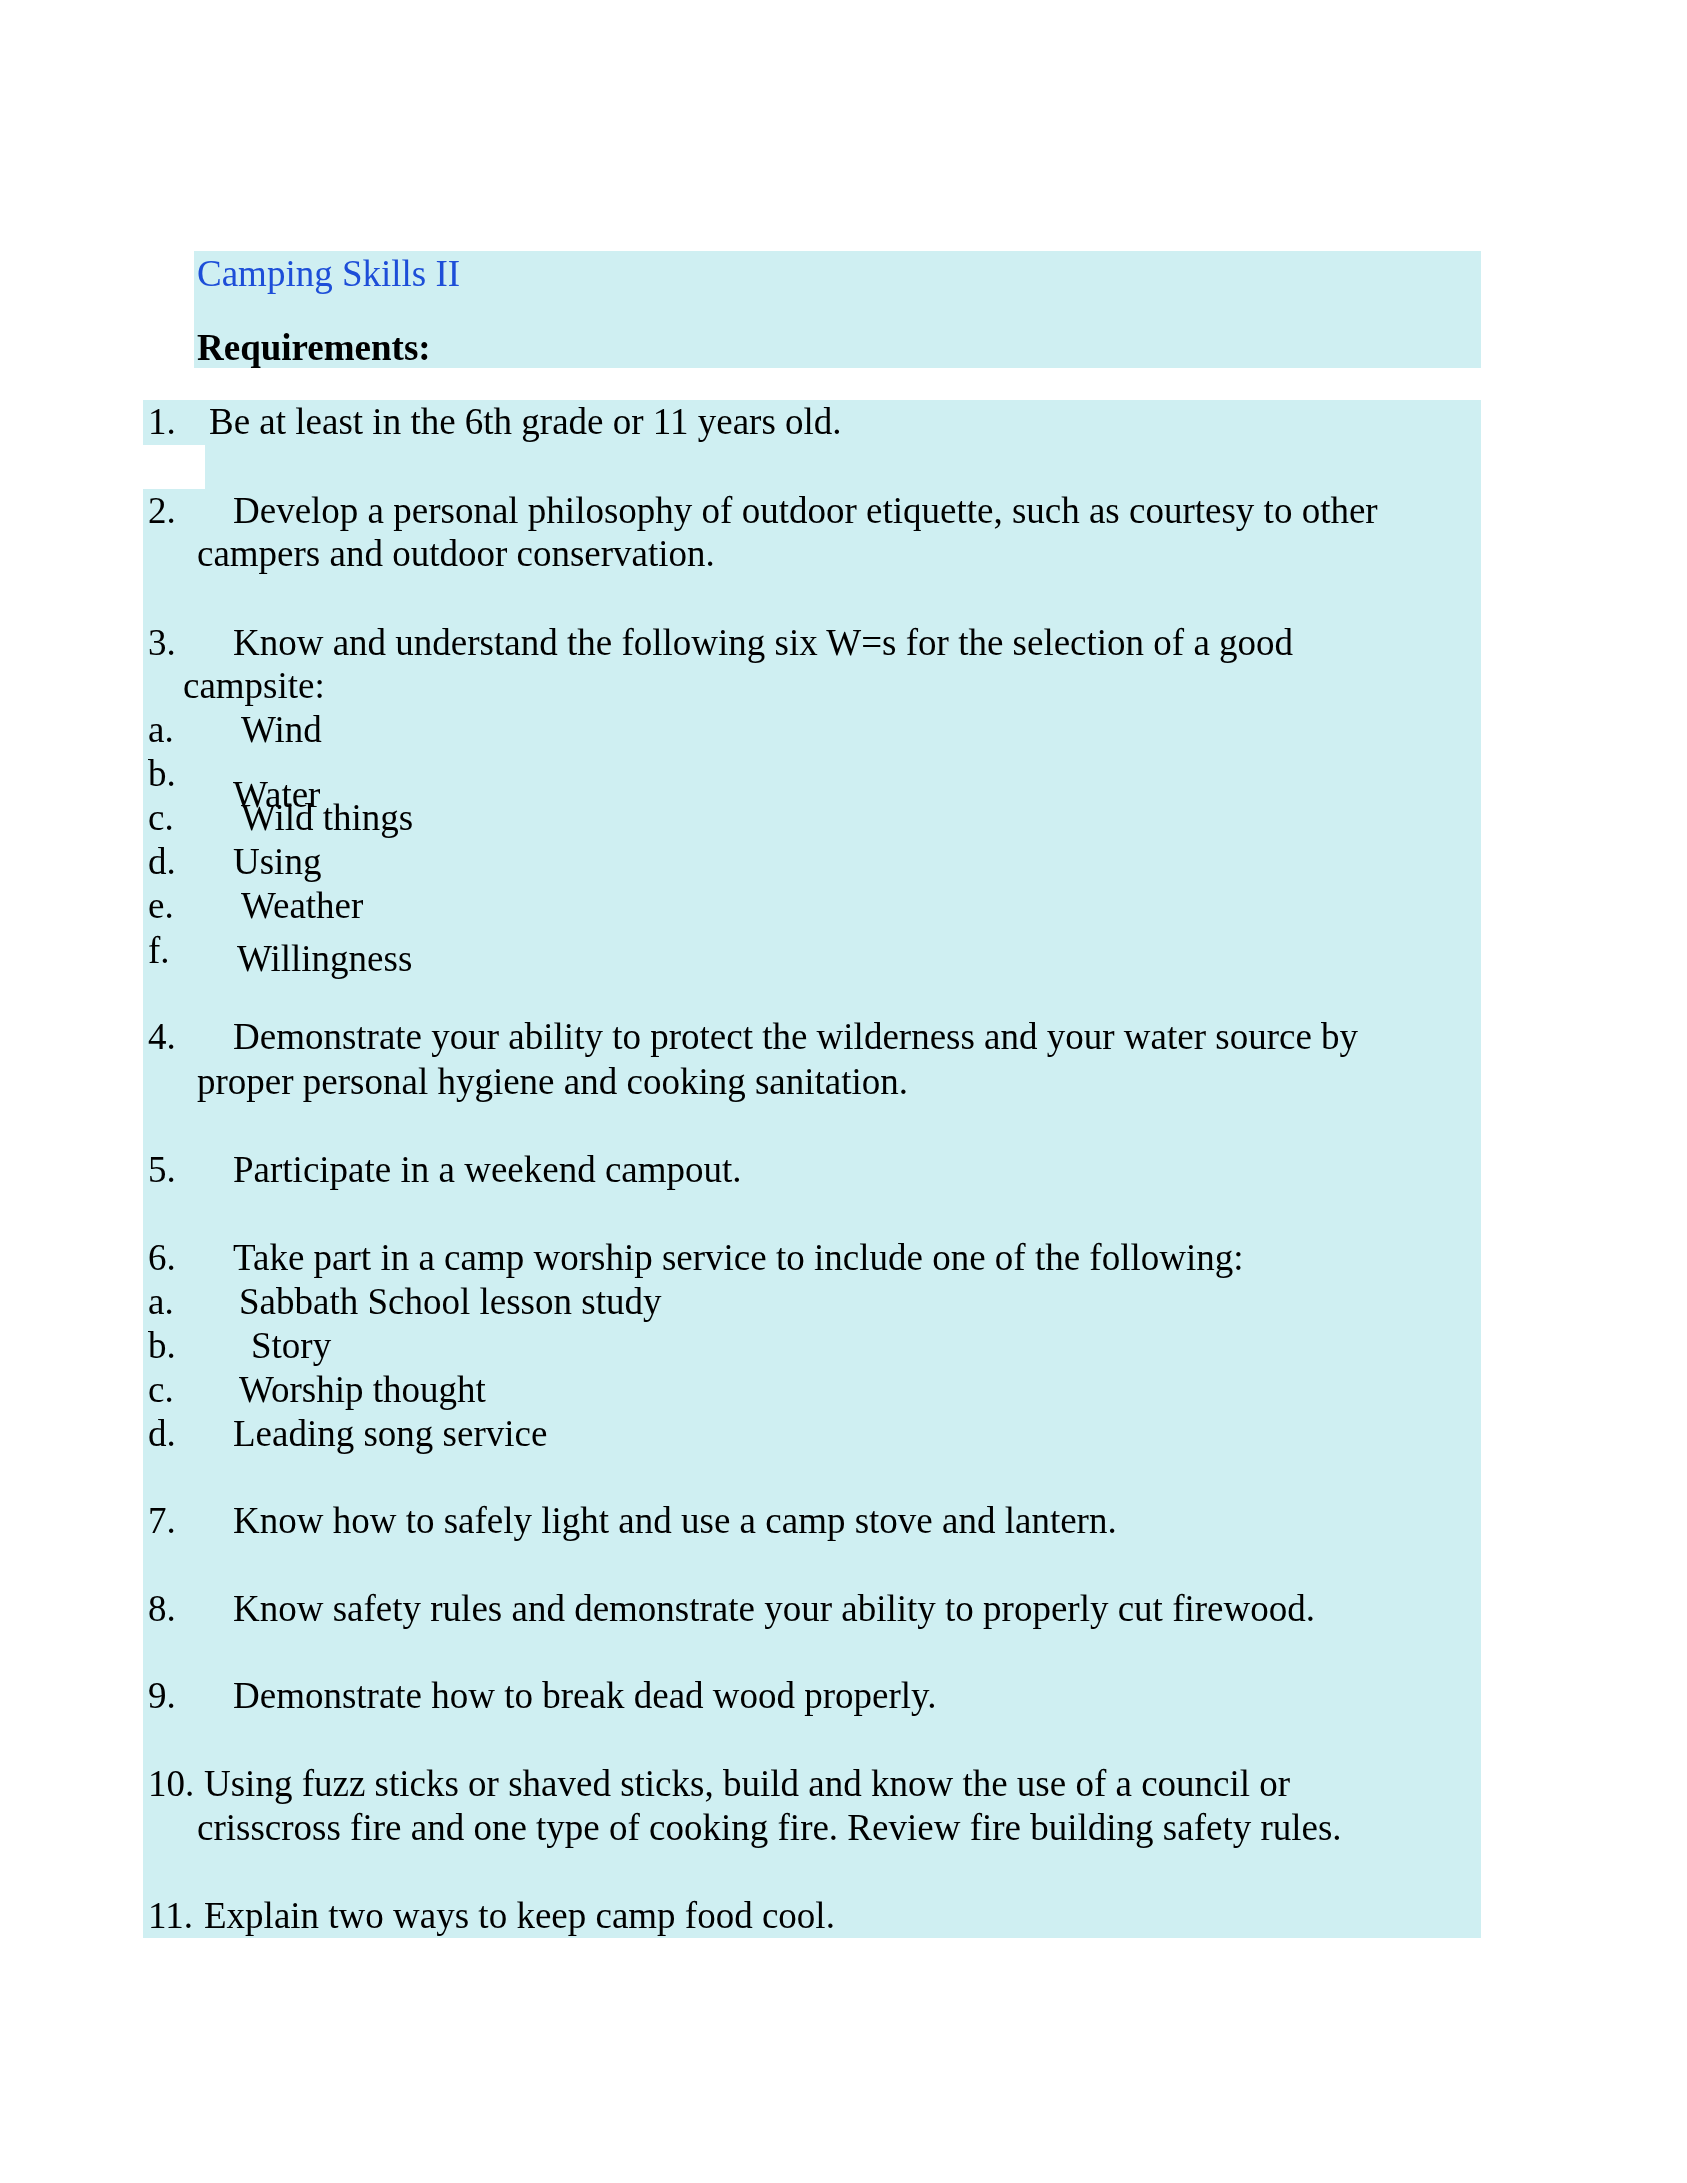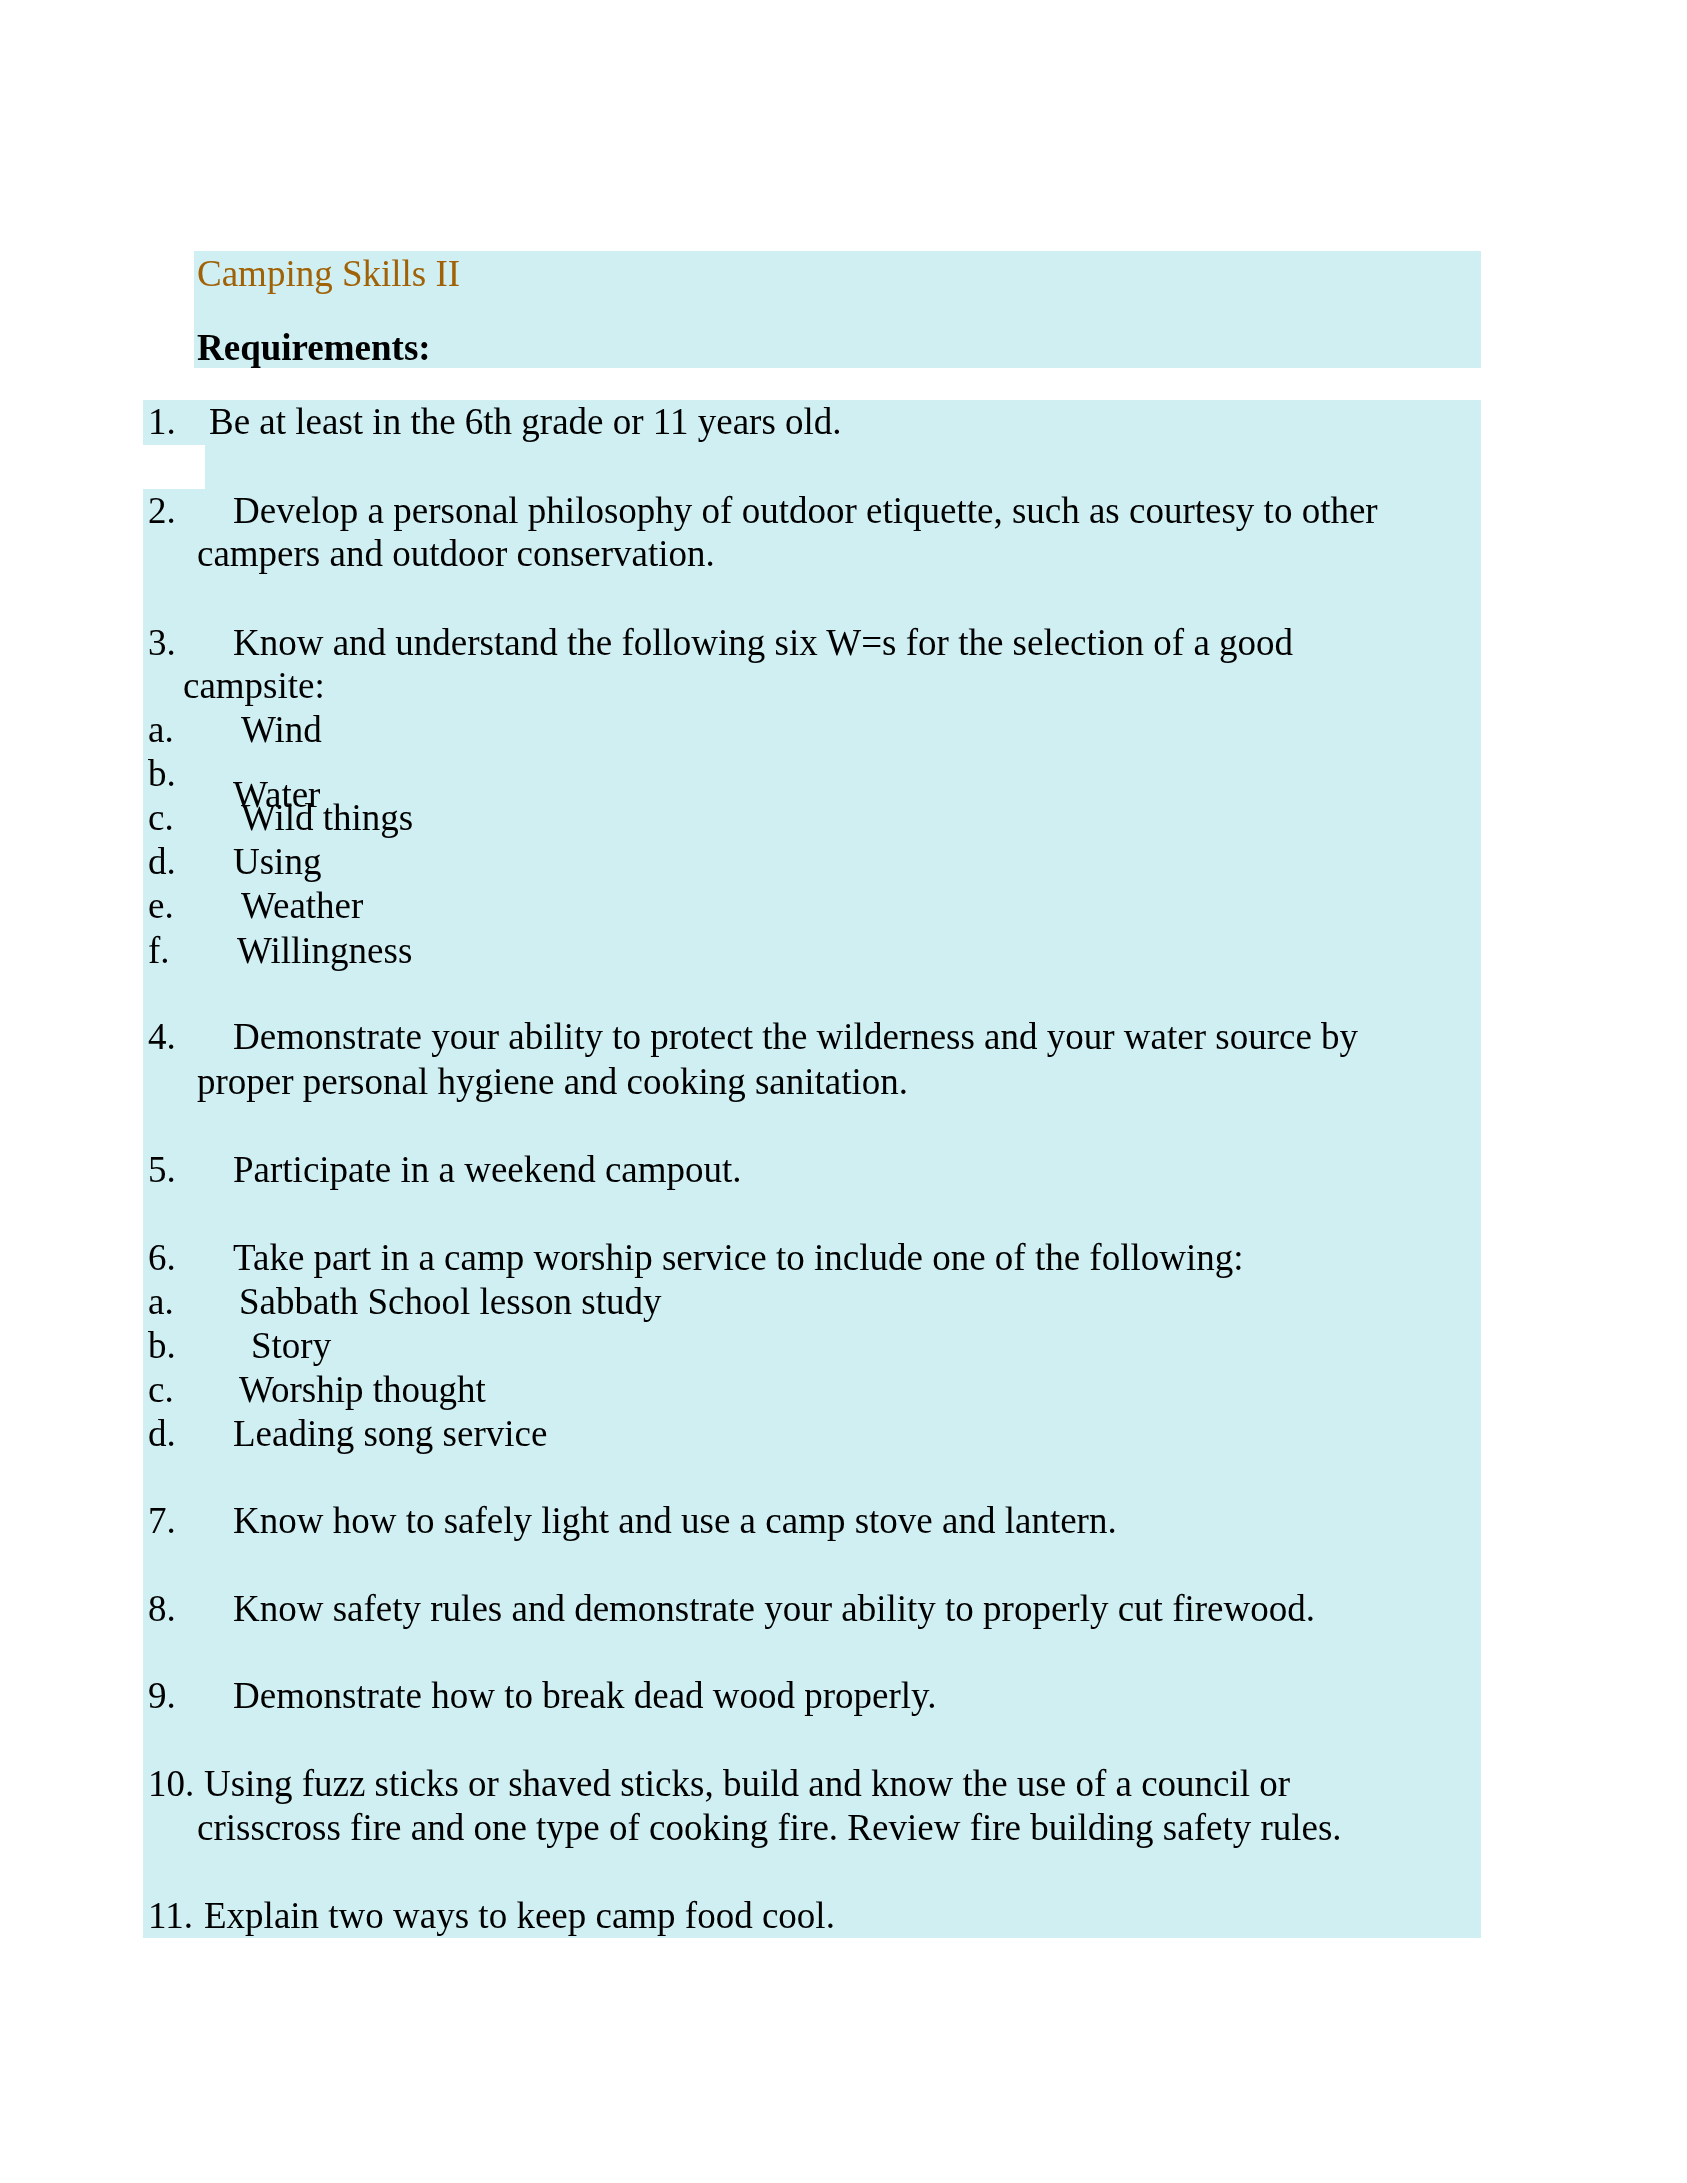--- a/index.html
+++ b/index.html
@@ -3,21 +3,21 @@
 <meta charset="utf-8">
 <style>
   html, body { margin:0; padding:0; background:#ffffff; }
   body { width:1687px; height:2183px; position:relative; overflow:hidden;
          font-family:"Liberation Serif", "DejaVu Serif", serif; color:#000; }
   .hl { position:absolute; background:#cfeff2; }
   .header-box { left:194px; top:251px; width:1287px; height:117px; }
   .main-box { left:143px; top:400px; width:1338px; height:1538px; }
   .notch { position:absolute; left:143px; top:445px; width:62px; height:44px; background:#ffffff; }
   .line { position:absolute; font-size:37px; line-height:42px; white-space:nowrap; }
-  .title { left:197px; top:253px; font-size:37px; color:#a16207; position:absolute; line-height:42px; }
+  .title { left:197px; top:253px; font-size:37px; color:#1d4ed8; position:absolute; line-height:42px; }
   .req { left:197px; top:327px; font-size:37px; font-weight:bold; position:absolute; line-height:42px; }
   .num { position:absolute; left:148px; }
   .txt { position:absolute; }
 </style>
 </head>
 <body>
 
 <div class="hl header-box"></div>
 <div class="hl main-box"></div>
 <div class="notch"></div>
@@ -60,21 +60,21 @@
 <div class="line" style="top:841px;">
   <span class="num">d.</span>
   <span class="txt" style="left:233px;">Using</span>
 </div>
 <div class="line" style="top:885px;">
   <span class="num">e.</span>
   <span class="txt" style="left:241px;">Weather</span>
 </div>
 <div class="line" style="top:930px;">
   <span class="num">f.</span>
-  <span class="txt" style="left:237px;">Willingness</span>
+  <span class="txt" style="left:237px;margin-top:8px;">Willingness</span>
 </div>
 
 <div class="line" style="top:1016px;">
   <span class="num">4.</span>
   <span class="txt" style="left:233px;">Demonstrate your ability to protect the wilderness and your water source by</span>
 </div>
 <div class="line" style="top:1061px;">
   <span class="txt" style="left:197px;">proper personal hygiene and cooking sanitation.</span>
 </div>
 

